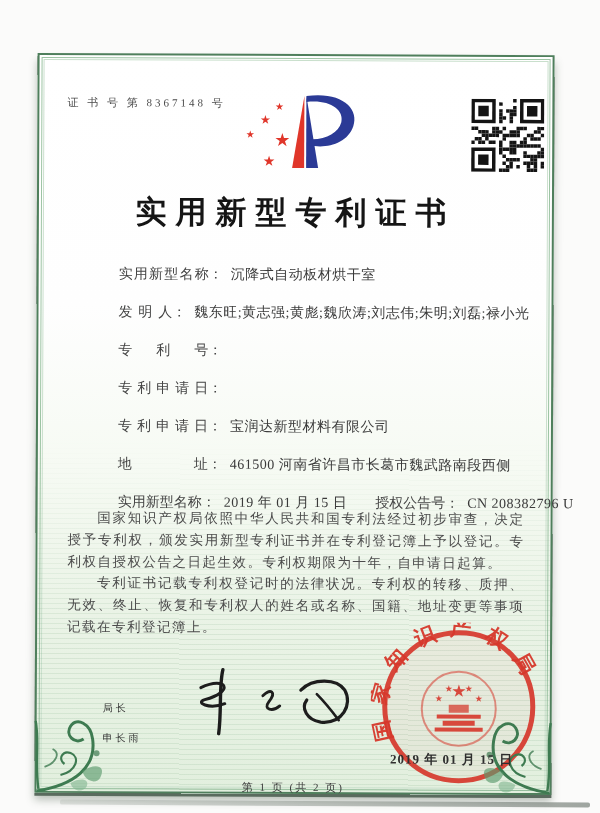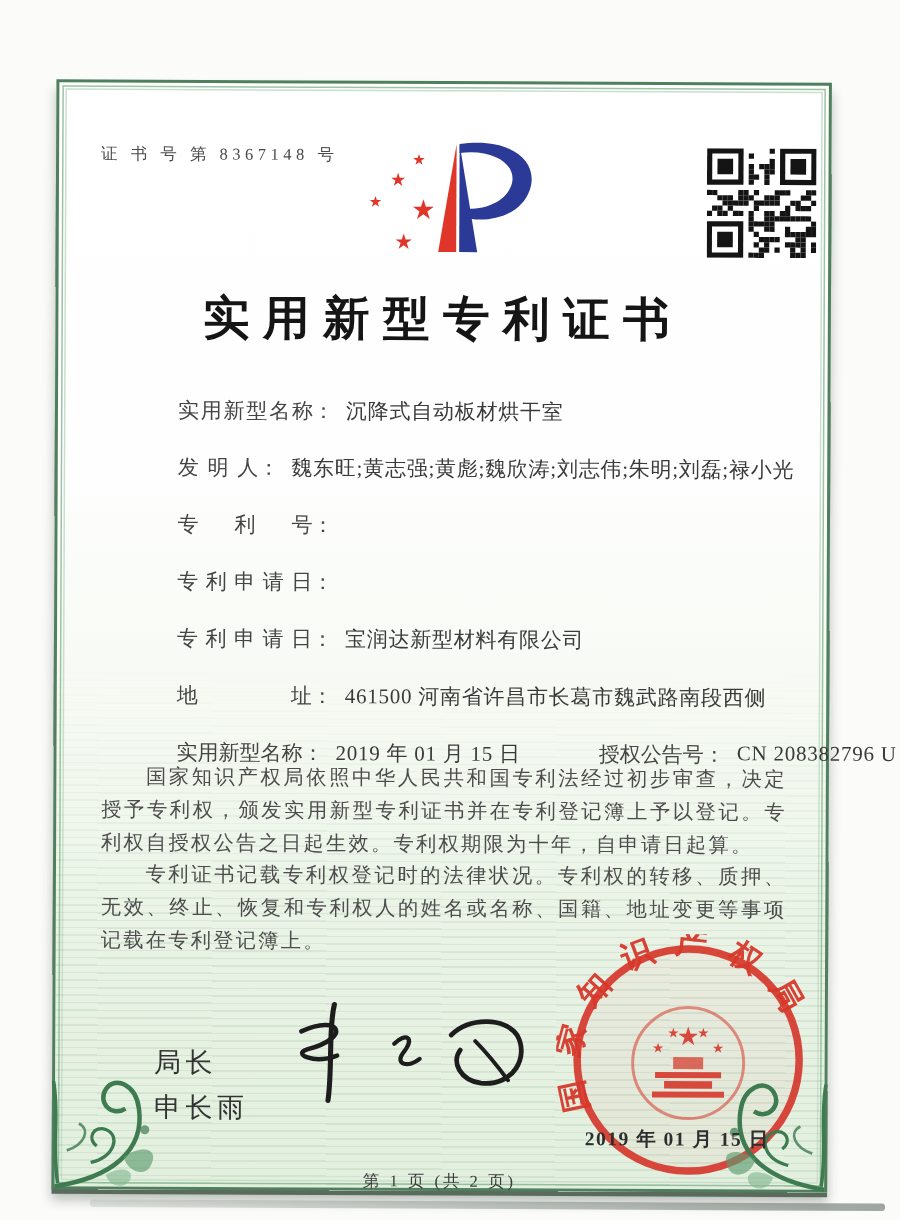--- a/index.html
+++ b/index.html
@@ -49,28 +49,28 @@
     text-align:center; font-size:31px; font-weight:600;
     letter-spacing:9px; color:#151515;
   }
 
   
   .fields { position:absolute; left:32px; right:22px; top:200px; }
   .frow { height:38px; display:flex; align-items:center; font-size:14px; color:#3d3d3d; white-space:nowrap; }
   .flabel { display:inline-block; width:90px; text-align:justify; text-align-last:justify; color:#444;margin-left:48px; }
   .fcolon { margin-right:8px; color:#444; }
   .fvalue { color:#3a3a3a; letter-spacing:.5px; }
-  .grant-gap { margin-left:52px; }
+  .grant-gap { margin-left:28px; }
 
   
   .paras { position:absolute; left:30px; right:26px; top:452px; font-size:13.5px; line-height:21.8px; color:#4c4c4c; text-align:justify; }
   .paras p { text-indent:2.2em; letter-spacing:1.5px; }
 
   
-  .director { position:absolute; left:66px; top:638px; font-size:18px; line-height:30px; color:#333; letter-spacing:3px; }
+  .director { position:absolute; left:66px; top:638px; font-size:10px; line-height:30px; color:#333; letter-spacing:3px; }
   .signature { position:absolute; left:148px; top:606px; width:180px; height:84px; }
   .seal { position:absolute; left:334px; top:566px; width:176px; height:176px; }
   .seal svg { position:absolute; inset:0; }
   .seal-date {
     position:absolute; left:0; right:14px; top:128px; text-align:center;
     font-size:13px; color:#2e2e2e; letter-spacing:1px; font-weight:600; z-index:2;
   }
   .footer {
     position:absolute; left:0; right:0; top:724px; text-align:center;
     font-size:11px; letter-spacing:2px; color:#3a3a3a; z-index:3;

